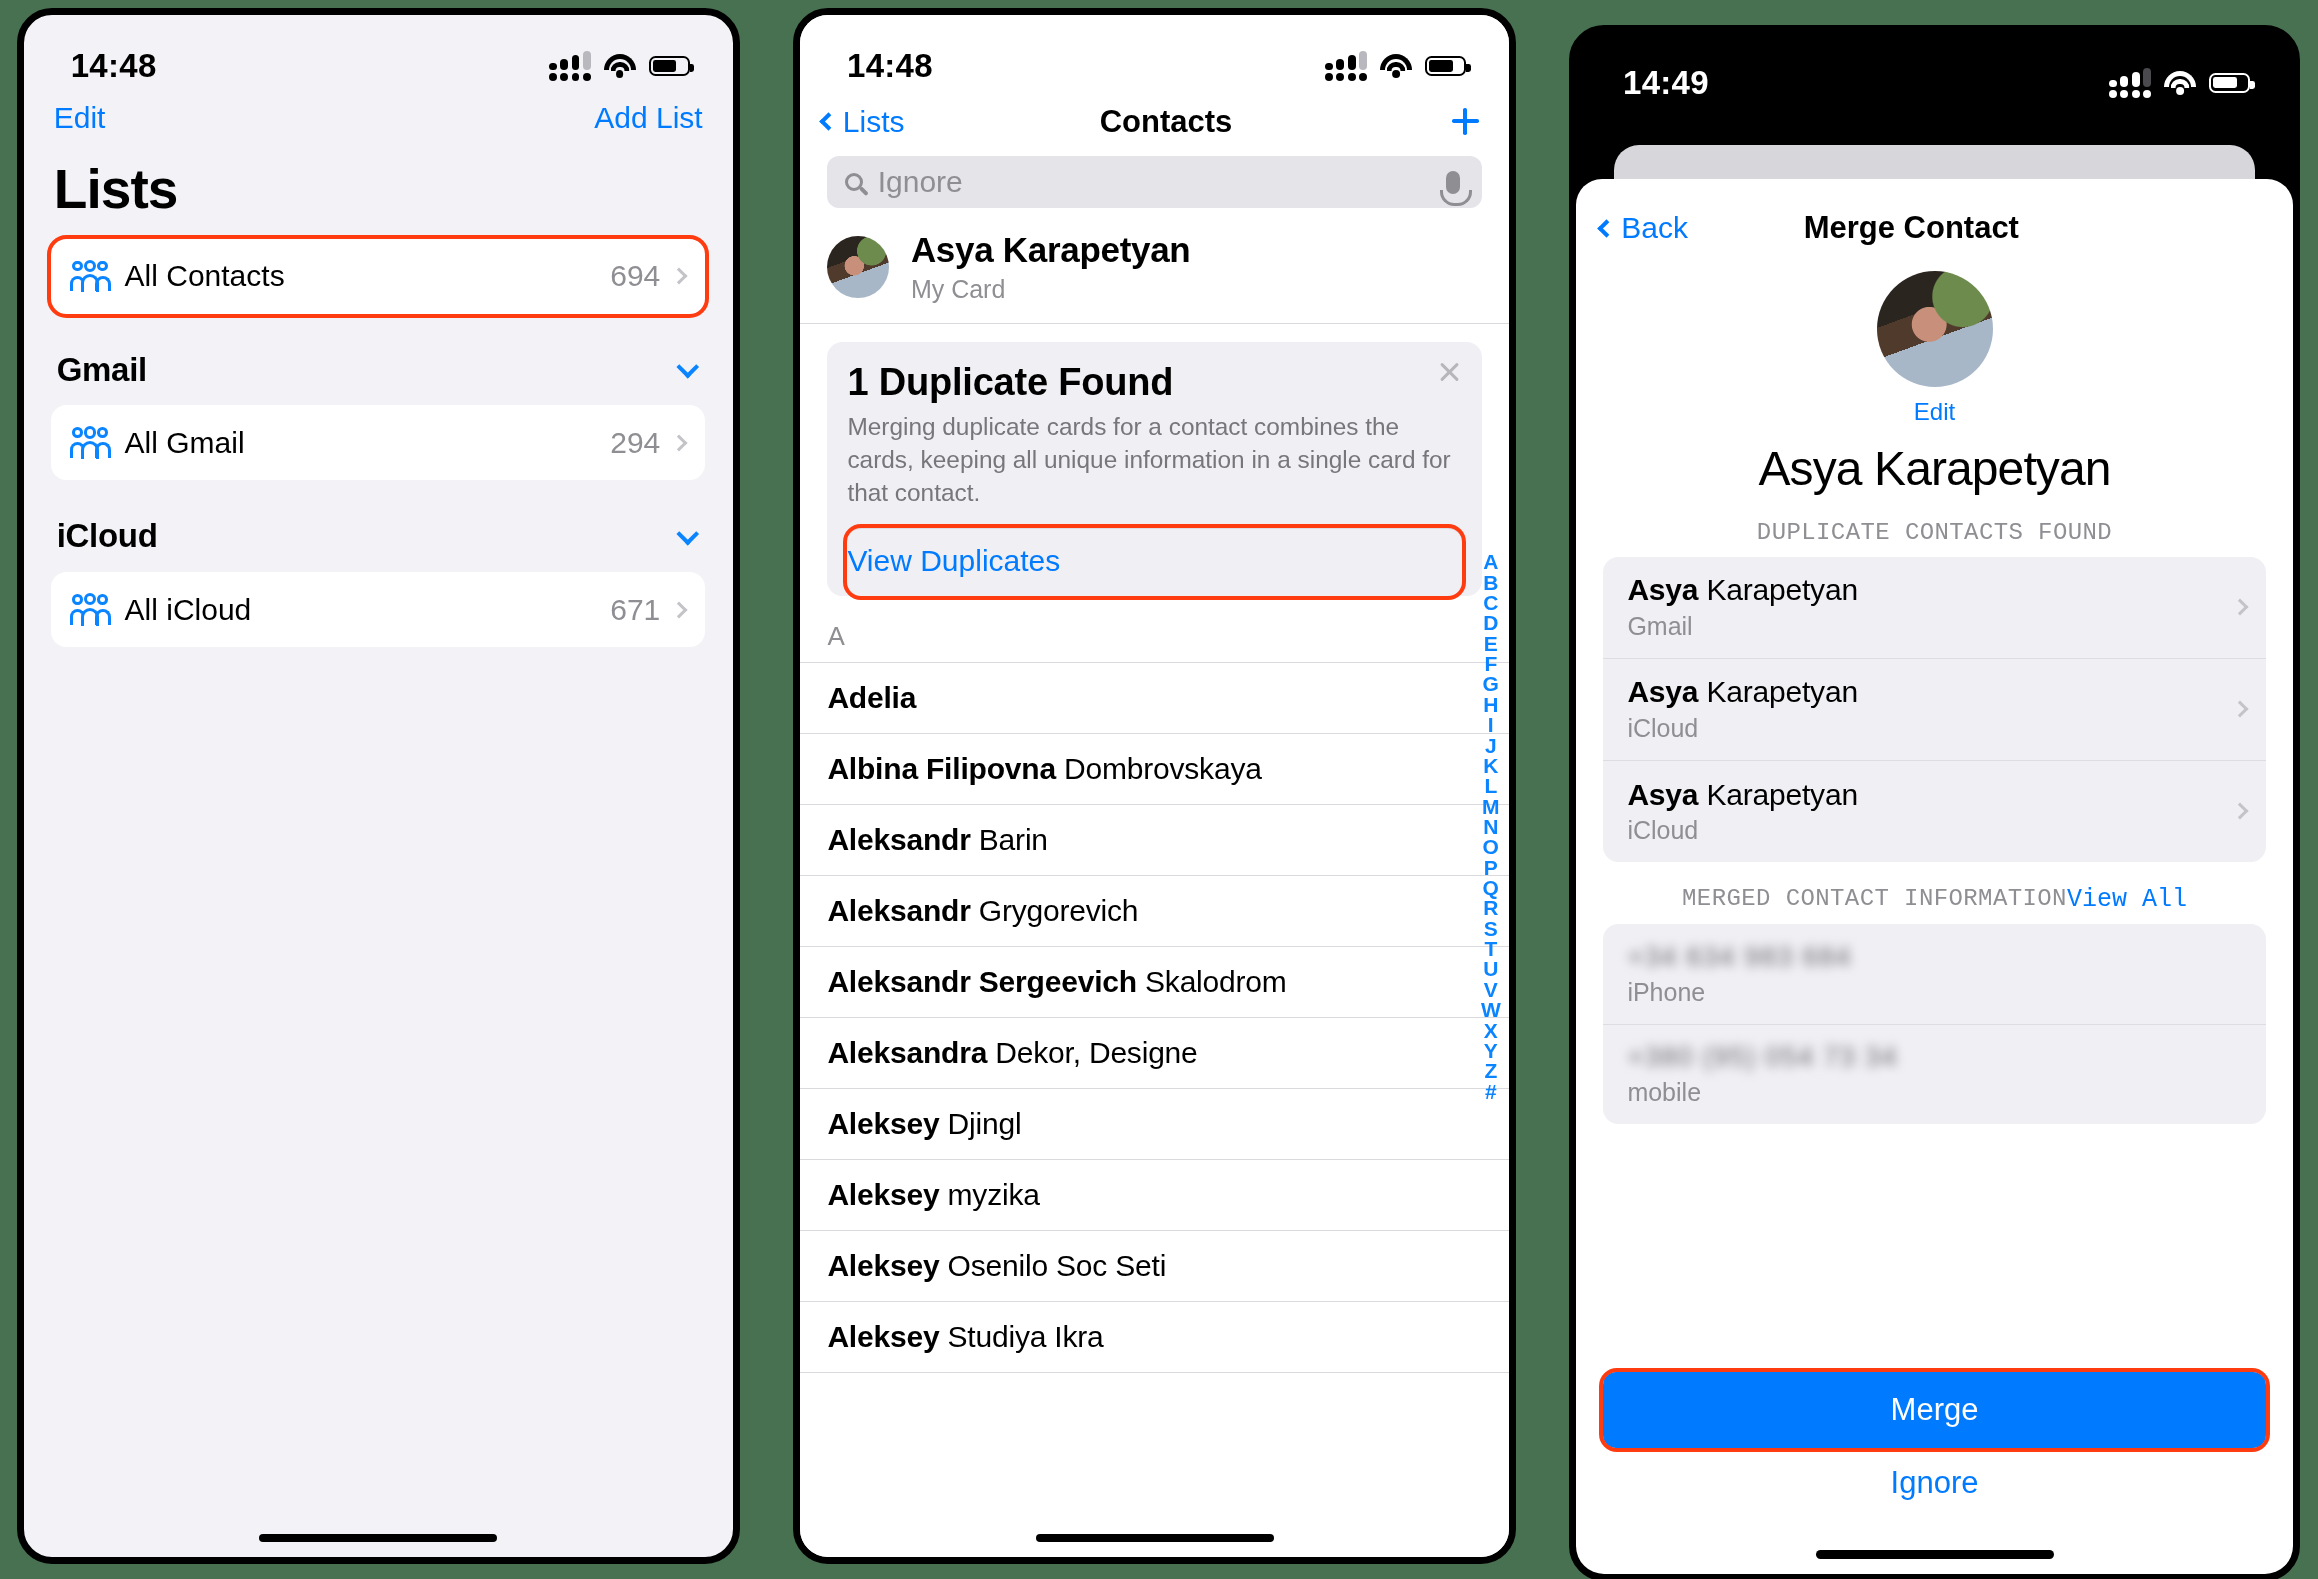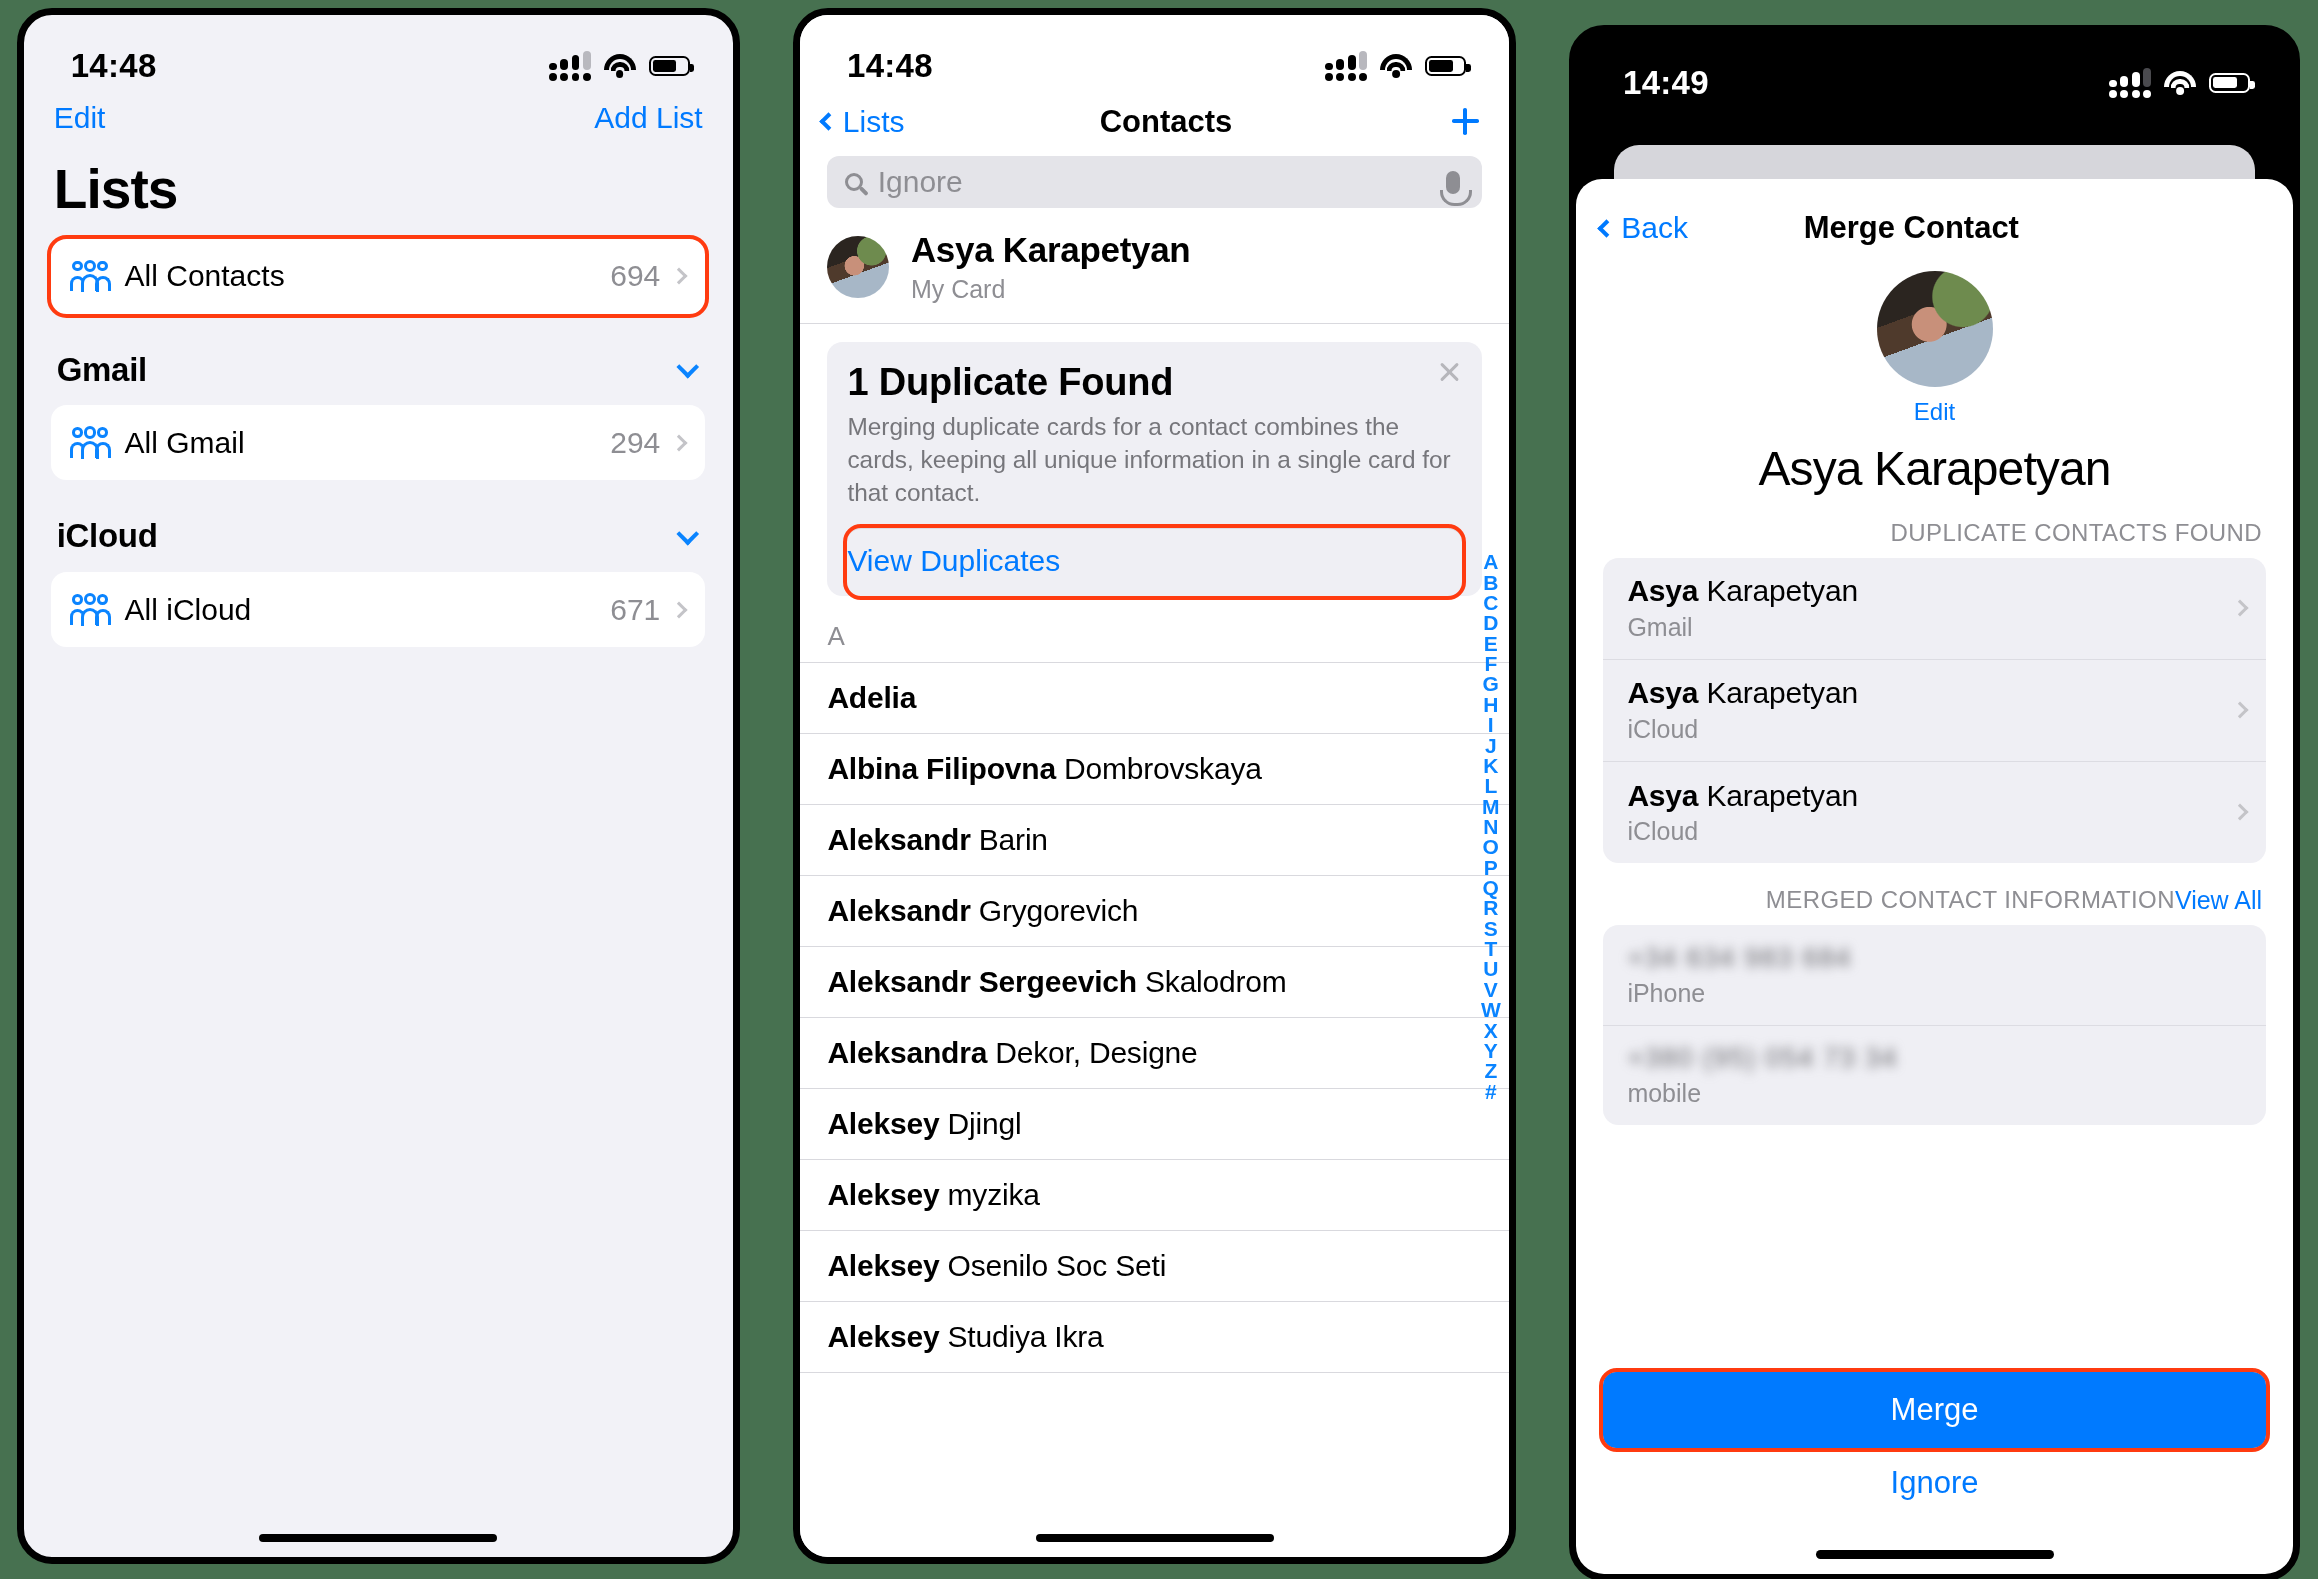--- a/index.html
+++ b/index.html
@@ -171,22 +171,22 @@
   .big-av { width: 116px; height: 116px; border-radius: 50%; margin: 25px auto 0 auto;
             background:
               radial-gradient(circle at 74% 22%, #6E8B4E 0 24%, transparent 25%),
               radial-gradient(circle at 45% 46%, #C8907A 0 19%, transparent 20%),
               linear-gradient(160deg,#2B2520 0 36%, #4F3A2C 36% 56%, #A7B7C7 56% 100%);
             background-color:#3A3028; }
   .edit-lnk { text-align:center; font-size: 24px; color:#007AFF; margin-top: 10.7px; }
   .big-name { text-align:center; font-size: 48px; font-weight: 400; margin-top: 15.5px;
               letter-spacing: -0.9px; }
   .grp-hd { font-size: 24px; color:#8E8E93; letter-spacing: 0.4px;
-            padding: 22.7px 0 10.7px 31px; display:flex; justify-content: flex-end;
-            padding-right: 31px; }
+            padding: 22.7px 0 10.7px 31px; display:flex; justify-content: center;
+            padding-right: 31px; font-family: Liberation Mono, monospace; }
   .grp-hd a { color:#007AFF; font-size: 25px; letter-spacing: 0; }
   .grp { background:#EFEFF4; border-radius: 15.5px; margin: 0 27.4px; }
   .drow { display:flex; align-items:center; padding: 16.7px 20px 16.7px 24px;
           border-bottom: 1.8px solid #DCDCE2; }
   .drow:last-child { border-bottom: none; }
   .drow .t { flex:1; }
   .drow .t .n { font-size: 30px; letter-spacing: -0.2px; }
   .drow .t .n b { font-weight: 700; }
   .drow .t .s { font-size: 25px; color:#8E8E93; margin-top: 4.8px; }
   .blurval { font-size: 27.4px; color:#6C6C71; filter: blur(5.4px); letter-spacing: 1.2px; }

